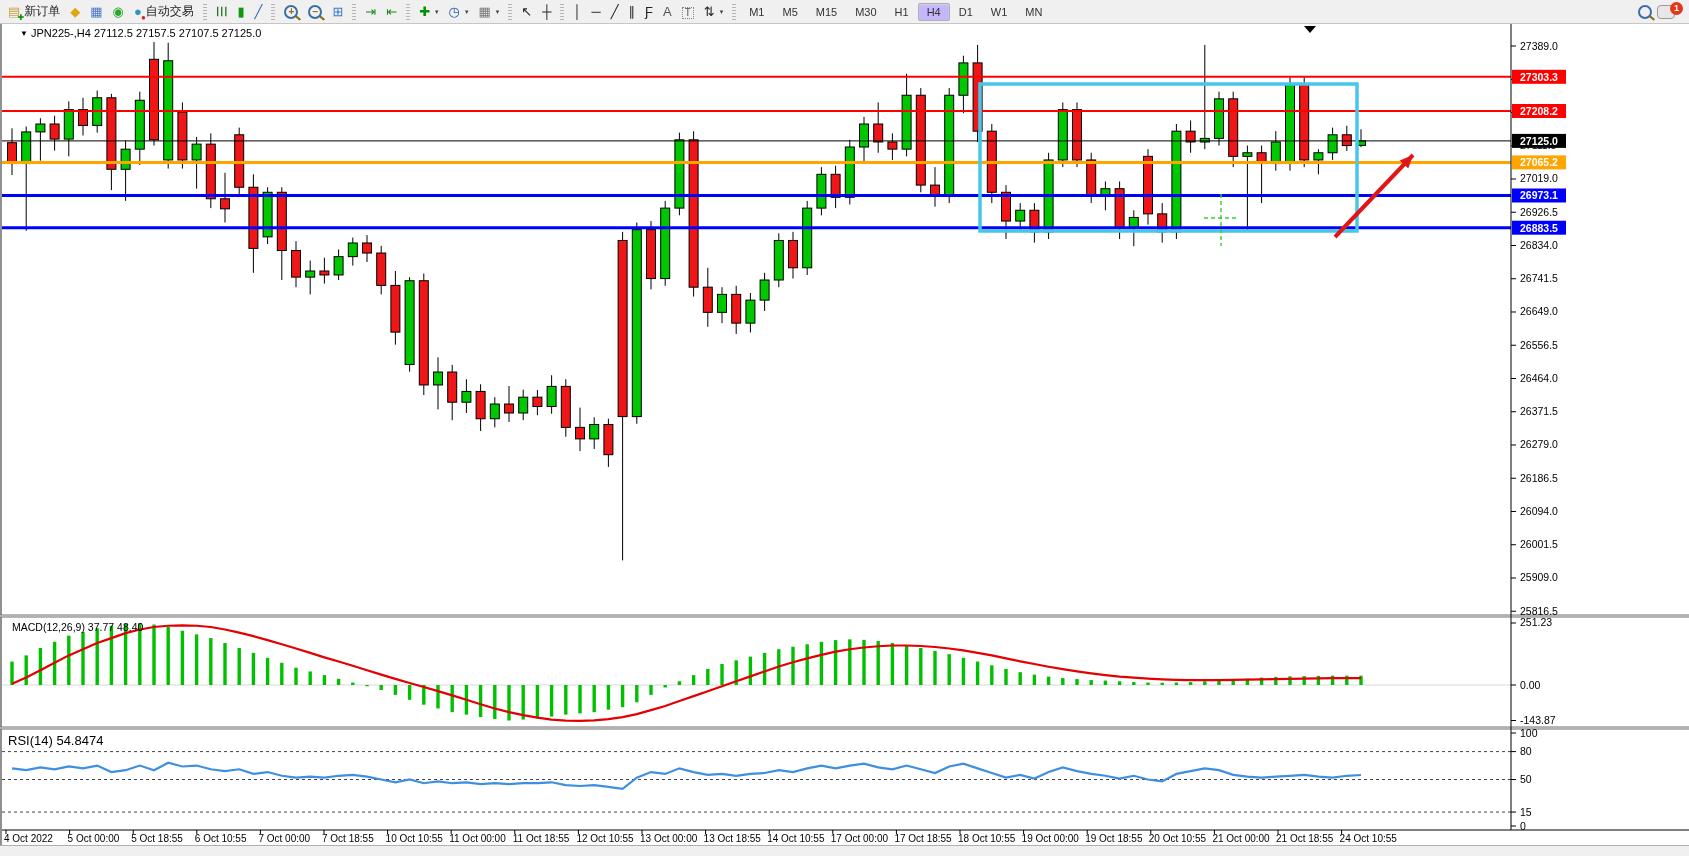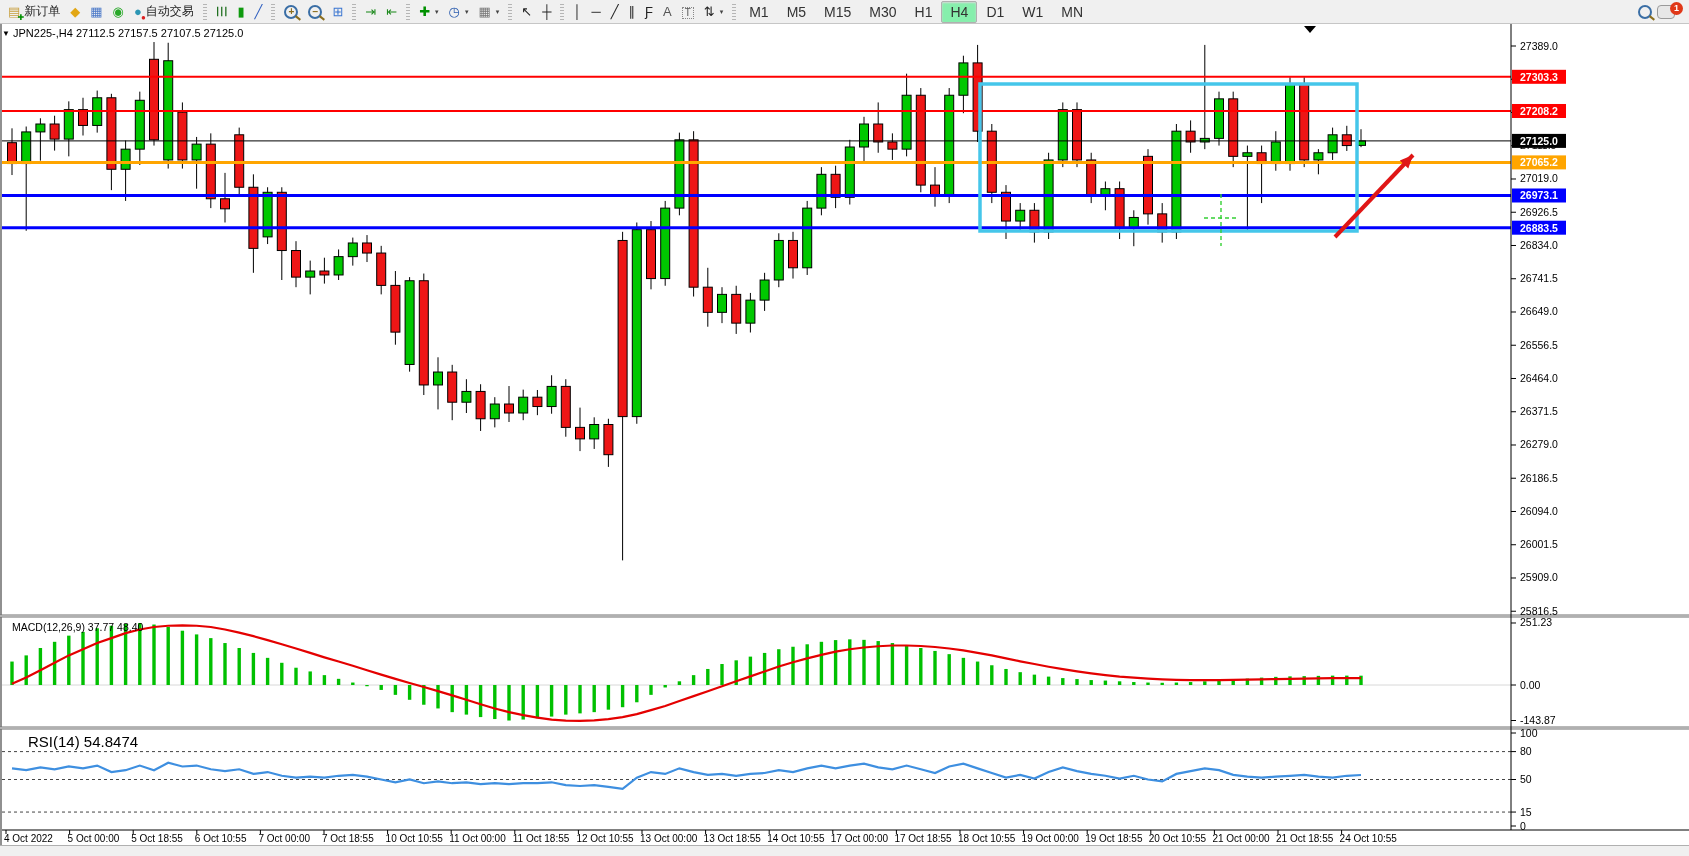--- a/index.html
+++ b/index.html
@@ -9,22 +9,22 @@
   .tb{display:inline-flex;align-items:center;gap:4px;padding:1px 4px;height:20px;border:1px solid transparent;
     border-radius:2px;font-size:12px;color:#222;cursor:default;white-space:nowrap}
   .g{font-size:13px;line-height:1;display:inline-block}
   .g.rot{transform:rotate(90deg)}
   .g.boxed{border:1px dotted #888;padding:0 2px;font-size:10px}
   .ic{position:relative;display:inline-block}
   .ic .bdg{position:absolute;right:-4px;bottom:-3px;font-size:8px;line-height:1}
   .caret{font-size:7px;color:#444;margin-left:1px}
   .grip{width:4px;height:16px;margin:0 4px;
     background:repeating-linear-gradient(to bottom,#b5b5b5 0 1px,transparent 1px 3px)}
-  .tf{padding:2px 8px;font-size:14px;color:#333;border:1px solid transparent;border-radius:2px}
-  .tf.active{background:#86efac;border-color:#b0b0b0;box-shadow:inset 0 1px 2px #d8d8d8}
+  .tf{padding:2px 8px;font-size:11px;color:#333;border:1px solid transparent;border-radius:2px}
+  .tf.active{background:#c4b5fd;border-color:#b0b0b0;box-shadow:inset 0 1px 2px #d8d8d8}
   .lens{width:10px;height:10px;border:2px solid #3a6ea5;border-radius:50%;position:relative;
     display:inline-block;color:#8a6d1d;font-weight:bold;font-size:10px;line-height:9px;text-align:center}
   .lens::after{content:"";position:absolute;width:6px;height:2px;background:#8a6d1d;
     right:-5px;bottom:-2px;transform:rotate(38deg)}
   .spacer{flex:1}
   .bubble{width:16px;height:12px;background:#e7e7e7;border:1px solid #9a9a9a;border-radius:4px;position:relative;margin-right:14px}
   .bubble .nbadge{position:absolute;right:-9px;top:-4px;background:#e03818;color:#fff;border-radius:50%;
     width:13px;height:13px;font-size:9px;line-height:13px;text-align:center;font-weight:bold}
   .chart-area{position:absolute;top:24px;left:0;width:1689px;height:832px;background:#ffffff}
   .overlay{position:absolute;font-size:11px;color:#000;white-space:nowrap;z-index:5}
@@ -583,20 +583,20 @@
         <line x1="1150.8" y1="806" x2="1150.8" y2="810" stroke="#000"></line>
         <text x="1148.8" y="818" font-size="10" fill="#000">20 Oct 10:55</text>
         <line x1="1214.4" y1="806" x2="1214.4" y2="810" stroke="#000"></line>
         <text x="1212.4" y="818" font-size="10" fill="#000">21 Oct 00:00</text>
         <line x1="1278" y1="806" x2="1278" y2="810" stroke="#000"></line>
         <text x="1276" y="818" font-size="10" fill="#000">21 Oct 18:55</text>
         <line x1="1341.6000000000001" y1="806" x2="1341.6000000000001" y2="810" stroke="#000"></line>
         <text x="1339.6000000000001" y="818" font-size="10" fill="#000">24 Oct 10:55</text>
       </g>
     </svg>
-  <div class="overlay" style="left:2px;top:3px">
+  <div class="overlay" style="left:20px;top:3px">
     <span style="font-size:8px;vertical-align:1px">▼</span>
     <span>JPN225-,H4</span>
     <span>27112.5 27157.5 27107.5 27125.0</span>
   </div>
   <div class="overlay" style="left:12px;top:597px;font-size:10.5px">MACD(12,26,9) 37.77 48.40</div>
-  <div class="overlay" style="left:28px;top:709px;font-size:15px">RSI(14) 54.8474</div>
+  <div class="overlay" style="left:8px;top:709px;font-size:13px">RSI(14) 54.8474</div>
 </div>
 
 </body></html>

